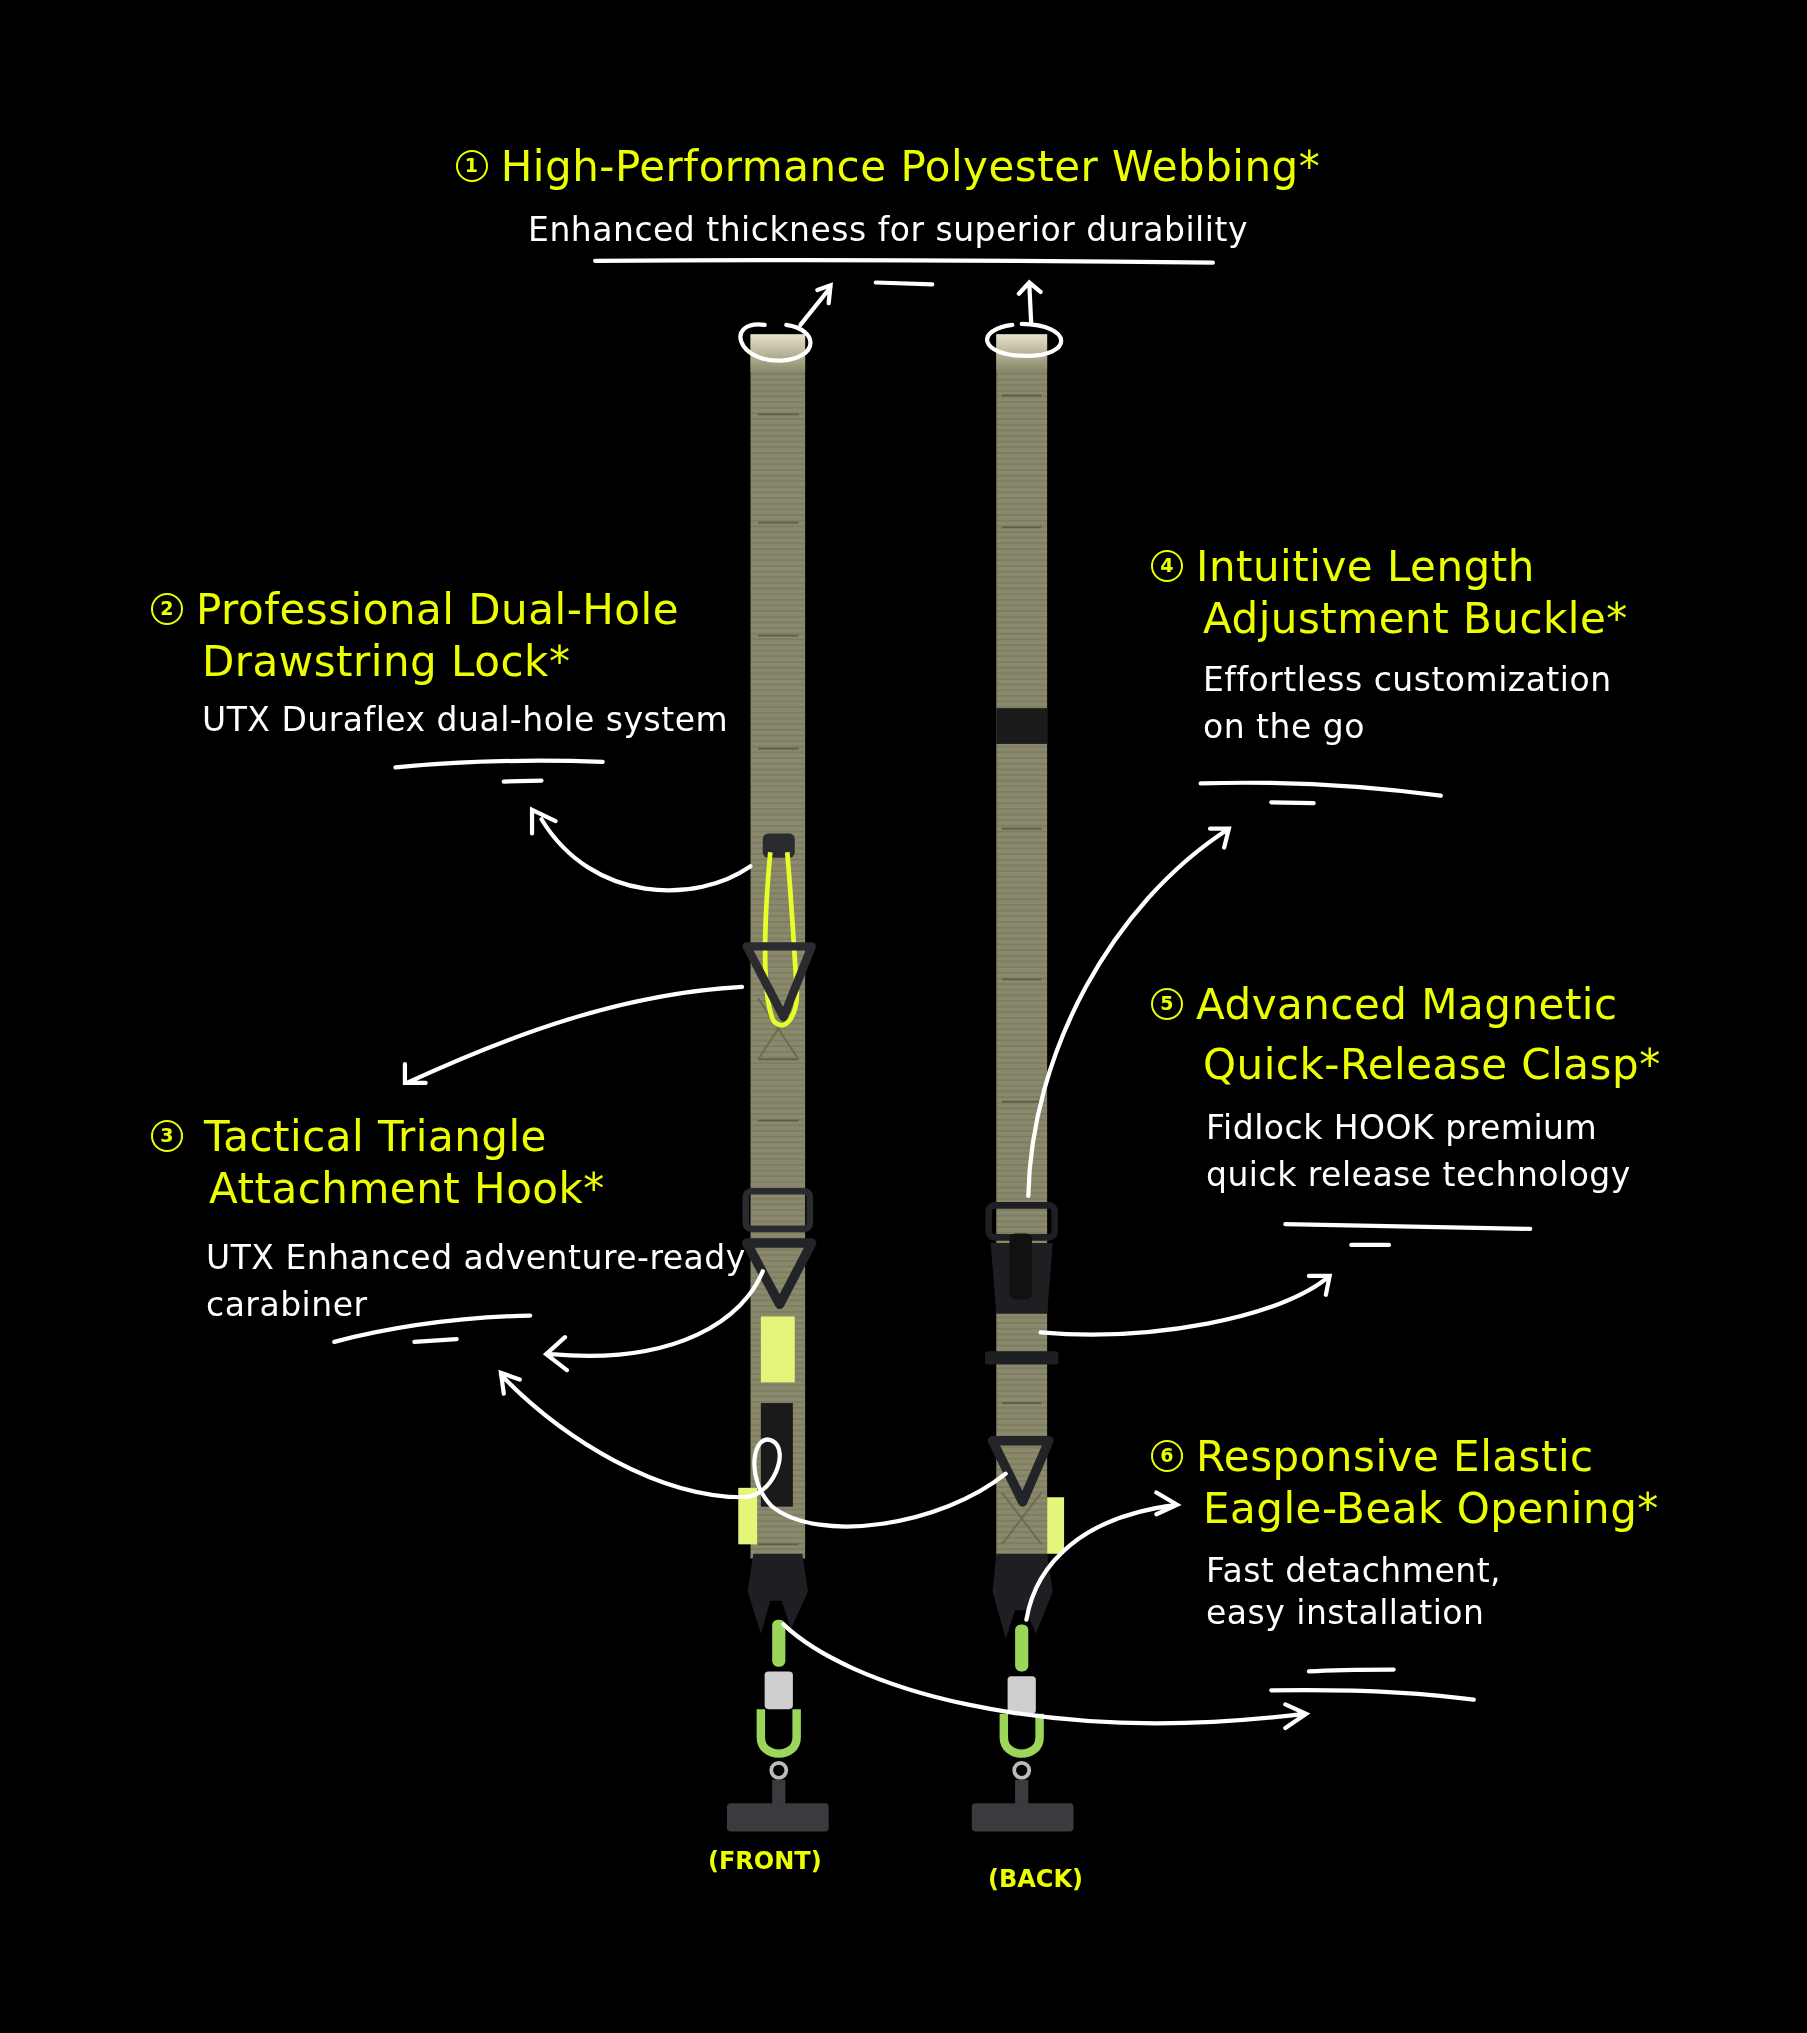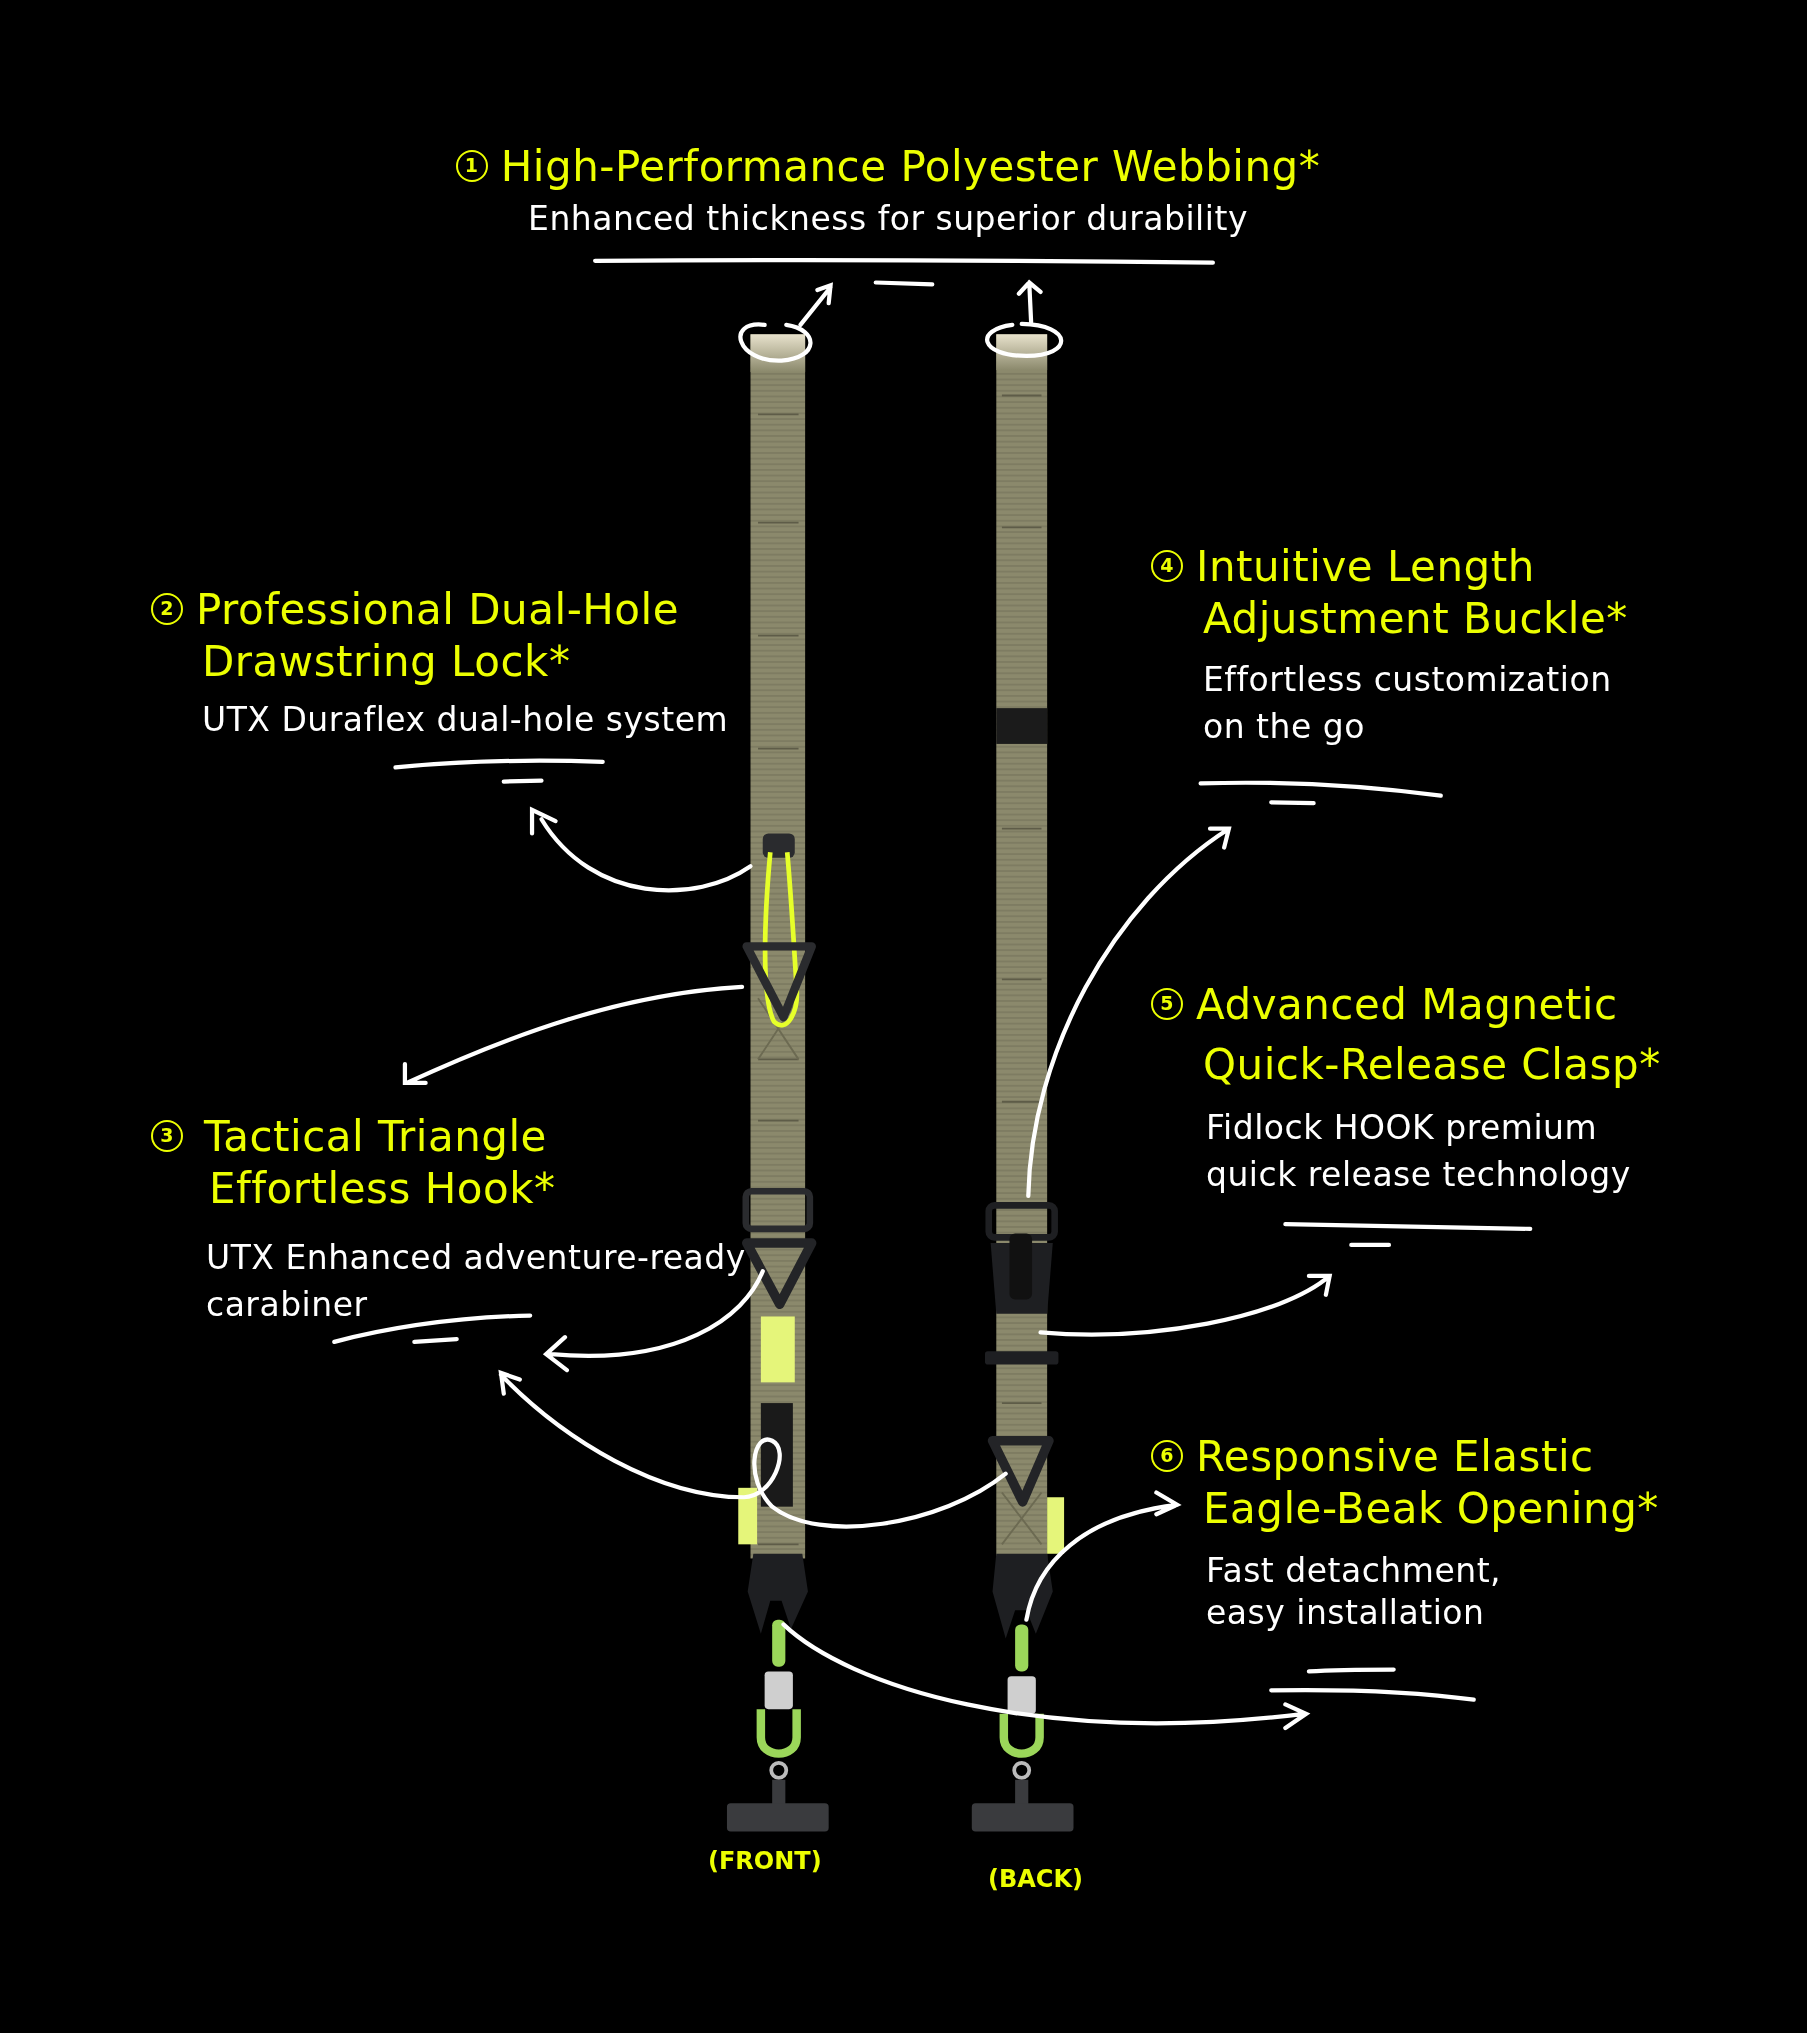--- a/index.html
+++ b/index.html
@@ -134,36 +134,36 @@
     <path d="M1390 1775 Q1420 1773 1480 1773"></path>
     <path d="M1350 1795 Q1480 1793 1565 1805"></path>
     <path d="M832 1725 C900 1790 1100 1855 1385 1820 M1365 1810 L1387 1820 L1365 1835"></path>
   </g>
 </svg>
 
 <div class="abs" style="left:0; width:1776px; top:141px; text-align:center;">
   <div class="heading yellow">
     <span class="num">1</span><span>High-Performance Polyester Webbing*</span>
   </div>
-  <div class="desc white" style="margin-top:2px;">Enhanced thickness for superior durability</div>
+  <div class="desc white" style="margin-top:13px;">Enhanced thickness for superior durability</div>
 </div>
 
 <div class="abs" style="left:151px; top:584px;">
   <div class="heading yellow">
     <span class="num">2</span><span>Professional Dual-Hole</span>
   </div>
   <div class="heading yellow" style="padding-left:51px;">Drawstring Lock*</div>
   <div class="desc white" style="padding-left:51px; margin-top:7.5px;">UTX Duraflex dual-hole system</div>
 </div>
 
 <div class="abs" style="left:151px; top:1111px;">
   <div class="heading yellow">
     <span class="num" style="margin-right:21px;">3</span><span>Tactical Triangle</span>
   </div>
-  <div class="heading yellow" style="padding-left:58px;">Effortless Hook*</div>
+  <div class="heading yellow" style="padding-left:58px;">Attachment Hook*</div>
   <div class="desc white" style="padding-left:55px; margin-top:19px;">
     <div>UTX Enhanced adventure-ready</div>
     <div>carabiner</div>
   </div>
 </div>
 
 <div class="abs" style="left:1151px; top:541px;">
   <div class="heading yellow">
     <span class="num">4</span><span>Intuitive Length</span>
   </div>

